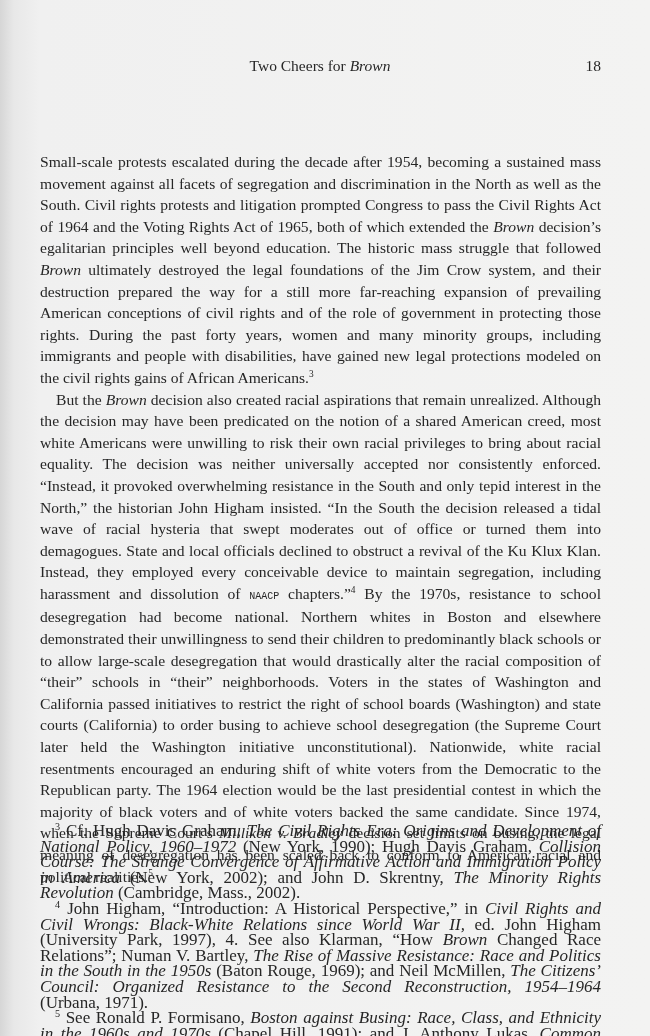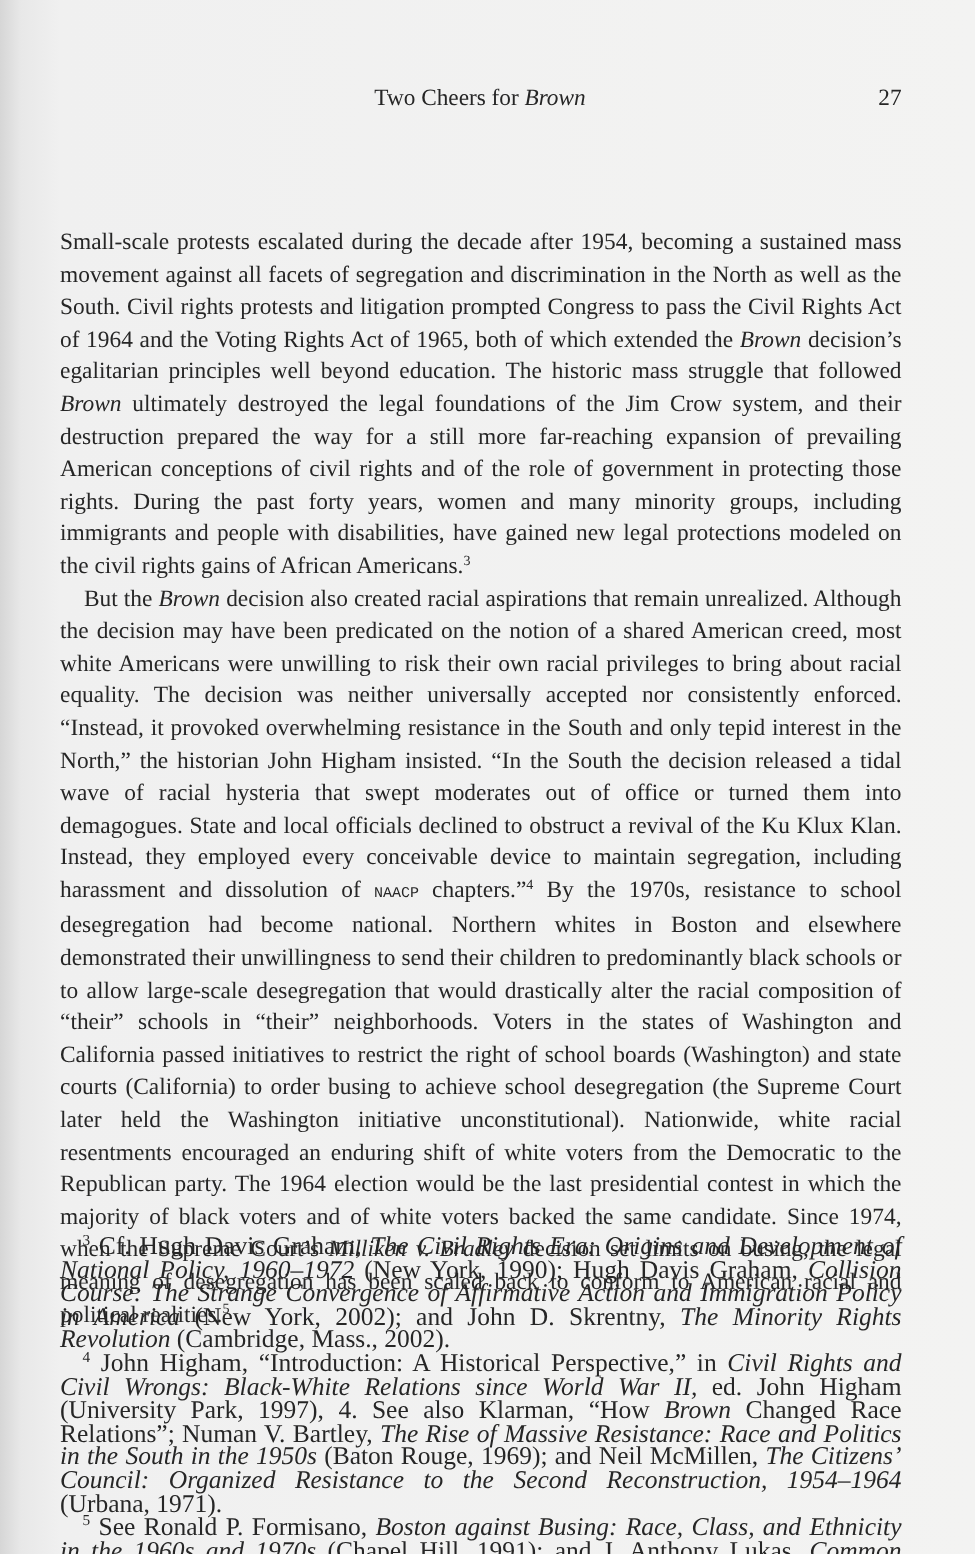--- a/index.html
+++ b/index.html
@@ -34,21 +34,21 @@
   .sc { font-variant: small-caps; text-transform: lowercase; font-size: 0.92em; font-family: Liberation Mono, monospace; }
   i { font-style: italic; }
 </style>
 </head>
 <body>
 
 <div class="page">
 
   <div class="header">
     <div class="title"><span>Two Cheers for </span><i>Brown</i></div>
-    <div class="pnum">27</div>
+    <div class="pnum">18</div>
   </div>
 
   <div class="body-text">
     <p><span>Small-scale protests escalated during the decade after 1954, becoming a sustained mass movement against all facets of segregation and discrimination in the North as well as the South. Civil rights protests and litigation prompted Congress to pass the Civil Rights Act of 1964 and the Voting Rights Act of 1965, both of which extended the </span><i>Brown</i><span> decision’s egalitarian principles well beyond education. The historic mass struggle that followed </span><i>Brown</i><span> ultimately destroyed the legal foundations of the Jim Crow system, and their destruction prepared the way for a still more far-reaching expansion of prevailing American conceptions of civil rights and of the role of government in protecting those rights. During the past forty years, women and many minority groups, including immigrants and people with disabilities, have gained new legal protections modeled on the civil rights gains of African Americans.</span><sup>3</sup></p>
     <p class="indent"><span>But the </span><i>Brown</i><span> decision also created racial aspirations that remain unrealized. Although the decision may have been predicated on the notion of a shared American creed, most white Americans were unwilling to risk their own racial privileges to bring about racial equality. The decision was neither universally accepted nor consistently enforced. “Instead, it provoked overwhelming resistance in the South and only tepid interest in the North,” the historian John Higham insisted. “In the South the decision released a tidal wave of racial hysteria that swept moderates out of office or turned them into demagogues. State and local officials declined to obstruct a revival of the Ku Klux Klan. Instead, they employed every conceivable device to maintain segregation, including harassment and dissolution of </span><span class="sc">NAACP</span><span> chapters.”</span><sup>4</sup><span> By the 1970s, resistance to school desegregation had become national. Northern whites in Boston and elsewhere demonstrated their unwillingness to send their children to predominantly black schools or to allow large-scale desegregation that would drastically alter the racial composition of “their” schools in “their” neighborhoods. Voters in the states of Washington and California passed initiatives to restrict the right of school boards (Washington) and state courts (California) to order busing to achieve school desegregation (the Supreme Court later held the Washington initiative unconstitutional). Nationwide, white racial resentments encouraged an enduring shift of white voters from the Democratic to the Republican party. The 1964 election would be the last presidential contest in which the majority of black voters and of white voters backed the same candidate. Since 1974, when the Supreme Court’s </span><i>Milliken v. Bradley</i><span> decision set limits on busing, the legal meaning of desegregation has been scaled back to conform to American racial and political realities.</span><sup>5</sup></p>
   </div>
 
   <div class="footnotes">
     <p><sup>3</sup><span> Cf. Hugh Davis Graham, </span><i>The Civil Rights Era: Origins and Development of National Policy, 1960–1972</i><span> (New York, 1990); Hugh Davis Graham, </span><i>Collision Course: The Strange Convergence of Affirmative Action and Immigration Policy in America</i><span> (New York, 2002); and John D. Skrentny, </span><i>The Minority Rights Revolution</i><span> (Cambridge, Mass., 2002).</span></p>
     <p><sup>4</sup><span> John Higham, “Introduction: A Historical Perspective,” in </span><i>Civil Rights and Civil Wrongs: Black-White Relations since World War II,</i><span> ed. John Higham (University Park, 1997), 4. See also Klarman, “How </span><i>Brown</i><span> Changed Race Relations”; Numan V. Bartley, </span><i>The Rise of Massive Resistance: Race and Politics in the South in the 1950s</i><span> (Baton Rouge, 1969); and Neil McMillen, </span><i>The Citizens’ Council: Organized Resistance to the Second Reconstruction, 1954–1964</i><span> (Urbana, 1971).</span></p>

